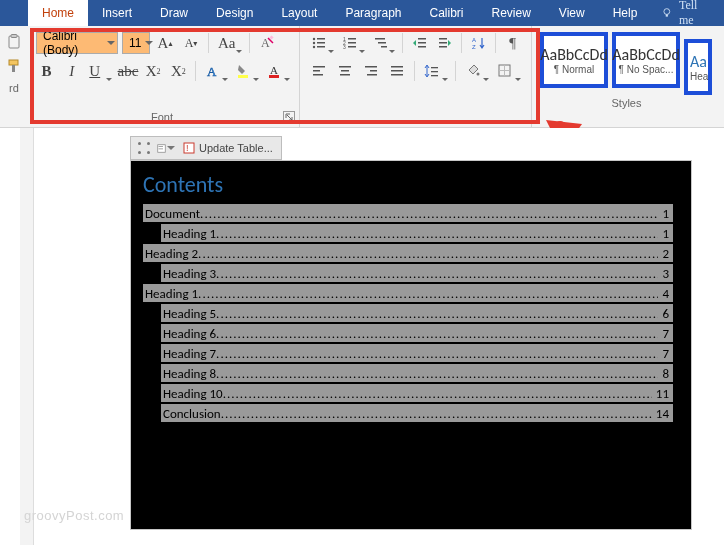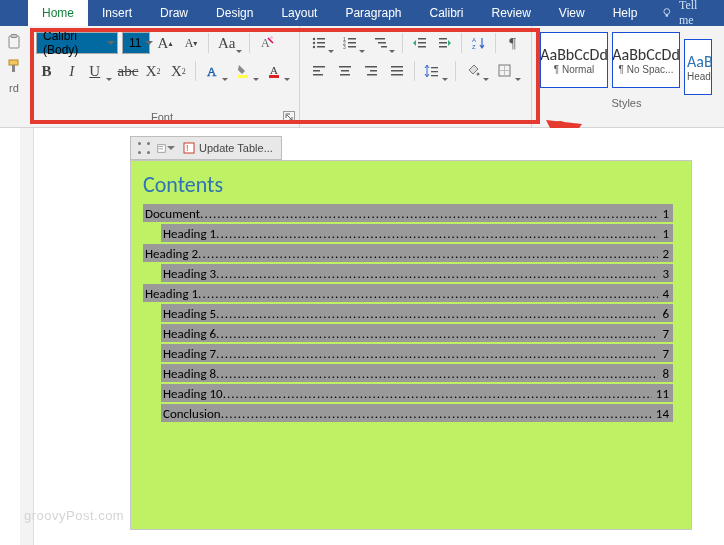--- a/index.html
+++ b/index.html
@@ -1,65 +1,65 @@
 <!DOCTYPE html>
 <html><head>
 <meta charset="utf-8">
 <style>
 * { box-sizing: border-box; margin: 0; padding: 0; }
 body { font-family: "Segoe UI", Arial, sans-serif; font-size: 12px; background: #fff; width: 724px; height: 545px; overflow: hidden; position: relative; }
 
 
 .tabs { background: #2b579a; height: 26px; display: flex; align-items: stretch; color: #fff; font-size: 12px; padding-left: 28px; }
 .tab { padding: 0 14px; display: flex; align-items: center; cursor: pointer; }
-.tab.active { background: #fff; color: #15803d; }
+.tab.active { background: #fff; color: #c2410c; }
 .tellme { display: flex; align-items: center; gap: 6px; padding: 0 10px; color: #cfe0f4; font-family: Liberation Serif, serif; }
 .bulb { width: 12px; height: 12px; }
 
 
 .ribbon { background: #f3f3f3; border-bottom: 1px solid #d4d4d4; height: 102px; position: relative; display: flex; }
 .left-gutter { width: 28px; display: flex; flex-direction: column; align-items: center; padding-top: 8px; gap: 8px; color: #6a6a6a; }
 .gutter-ico { width: 16px; height: 16px; }
 
 .group { border-right: 1px solid #d4d4d4; display: flex; flex-direction: column; position: relative; }
 .group-body { flex: 1; padding: 6px 8px 2px 8px; display: flex; flex-direction: column; gap: 6px; }
 .group-label { text-align: center; font-size: 11px; color: #666; padding: 2px 3px 4px 0; position: relative; }
 .launcher { position: absolute; right: 4px; bottom: 4px; width: 12px; height: 12px; border: 1px solid #999; display: flex; align-items: center; justify-content: center; }
 .launcher svg { width: 8px; height: 8px; }
 
 .row { display: flex; align-items: center; gap: 4px; }
 .sep { width: 1px; height: 20px; background: #d4d4d4; margin: 0 2px; }
 
-.select { border: 1px solid #ababab; background: #0369a1; height: 22px; display: flex; align-items: center; padding: 0 2px 0 6px; font-size: 12px; }
+.select { border: 1px solid #ababab; background: #fdba74; height: 22px; display: flex; align-items: center; padding: 0 2px 0 6px; font-size: 12px; }
 .select .caret { margin-left: 4px; }
 .font-name { width: 82px; }
 .font-size { width: 28px; }
 
 .btn { width: 22px; height: 22px; display: flex; align-items: center; justify-content: center; color: #444; cursor: pointer; position: relative;}
 .btn svg { width: 16px; height: 16px; }
 .btn .dd { position:absolute; right:1px; bottom:1px; border-left:3px solid transparent; border-right:3px solid transparent; border-top:3px solid #666;}
 .btn.wdd { width: 28px; justify-content: flex-start; padding-left:3px;}
 .txtbtn { font-family: "Times New Roman", serif; font-size: 15px; }
 
 .styles-body { display: flex; gap: 4px; padding: 6px 4px 0 8px; }
-.style-card { border: 1px solid #1d4ed8; background:#fff; width: 68px; height: 56px; display:flex; flex-direction:column; align-items:center; justify-content:center; font-size:10px; color:#555; }
+.style-card { border: 4px solid #1d4ed8; background:#fff; width: 68px; height: 56px; display:flex; flex-direction:column; align-items:center; justify-content:center; font-size:10px; color:#555; }
 .style-card.part { width: 28px; overflow:hidden; align-items:flex-start; padding-left:2px;margin-top:7px;}
 .style-sample { font-family: Calibri, sans-serif; font-size: 16px; color: #333; }
 .style-sample.blue { color:#2e74b5; }
 
 
 .redbox { position: absolute; border: 4px solid #e43a2f; pointer-events: none; left: 30px; top: 28px; width: 510px; height: 96px; }
 
 
 .arrow { position: absolute; left: 540px; top: 118px; pointer-events:none; }
 
 
 .doc-area { background: #fff; position: absolute; left: 0; top: 128px; right: 0; bottom: 0; }
 .ruler-v { position:absolute; left:20px; top:0; bottom:0; width:14px; background:#f3f3f3; border-right:1px solid #ddd;}
-.page { position: absolute; left: 130px; top: 32px; width: 562px; height: 370px; background:#bef264; border:1px solid #c7c7c7; }
+.page { position: absolute; left: 130px; top: 32px; width: 562px; height: 370px; background:#000000; border:1px solid #c7c7c7; }
 
 .toc-toolbar { position:absolute; left:130px; top:8px; height:24px; background:#e8e8e8; border:1px solid #bdbdbd; display:flex; align-items:center; gap:4px; padding:0 4px; font-size:11px; color:#444;}
 .toc-toolbar .tb{ width:18px; height:18px; display:flex; align-items:center; justify-content:center;}
 .toc-toolbar .upd{ display:flex; align-items:center; gap:4px; padding:0 4px;}
 
 .contents-title { font-family: Calibri, sans-serif; color: #2e74b5; font-size: 22px; padding: 10px 0 6px 12px; }
 .toc { padding: 0 18px 0 12px; }
 .toc-row { display:flex; background:#9a9a9a; color:#000; font-family: Calibri, sans-serif; font-size: 13px; margin-bottom: 2px; height:18px; align-items:center; padding:0 4px 0 2px;}
 .toc-row .lbl { white-space:nowrap; }
 .toc-row .dots { flex:1; overflow:hidden; letter-spacing:1px; color:#000;}

